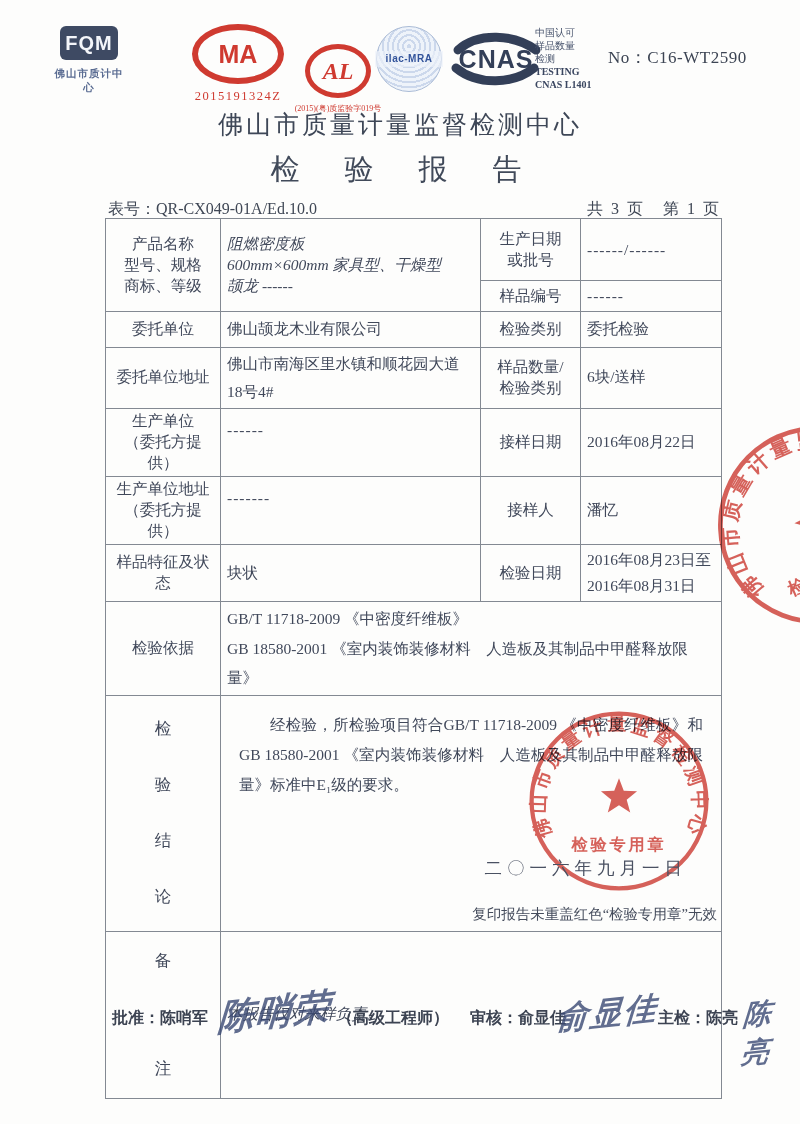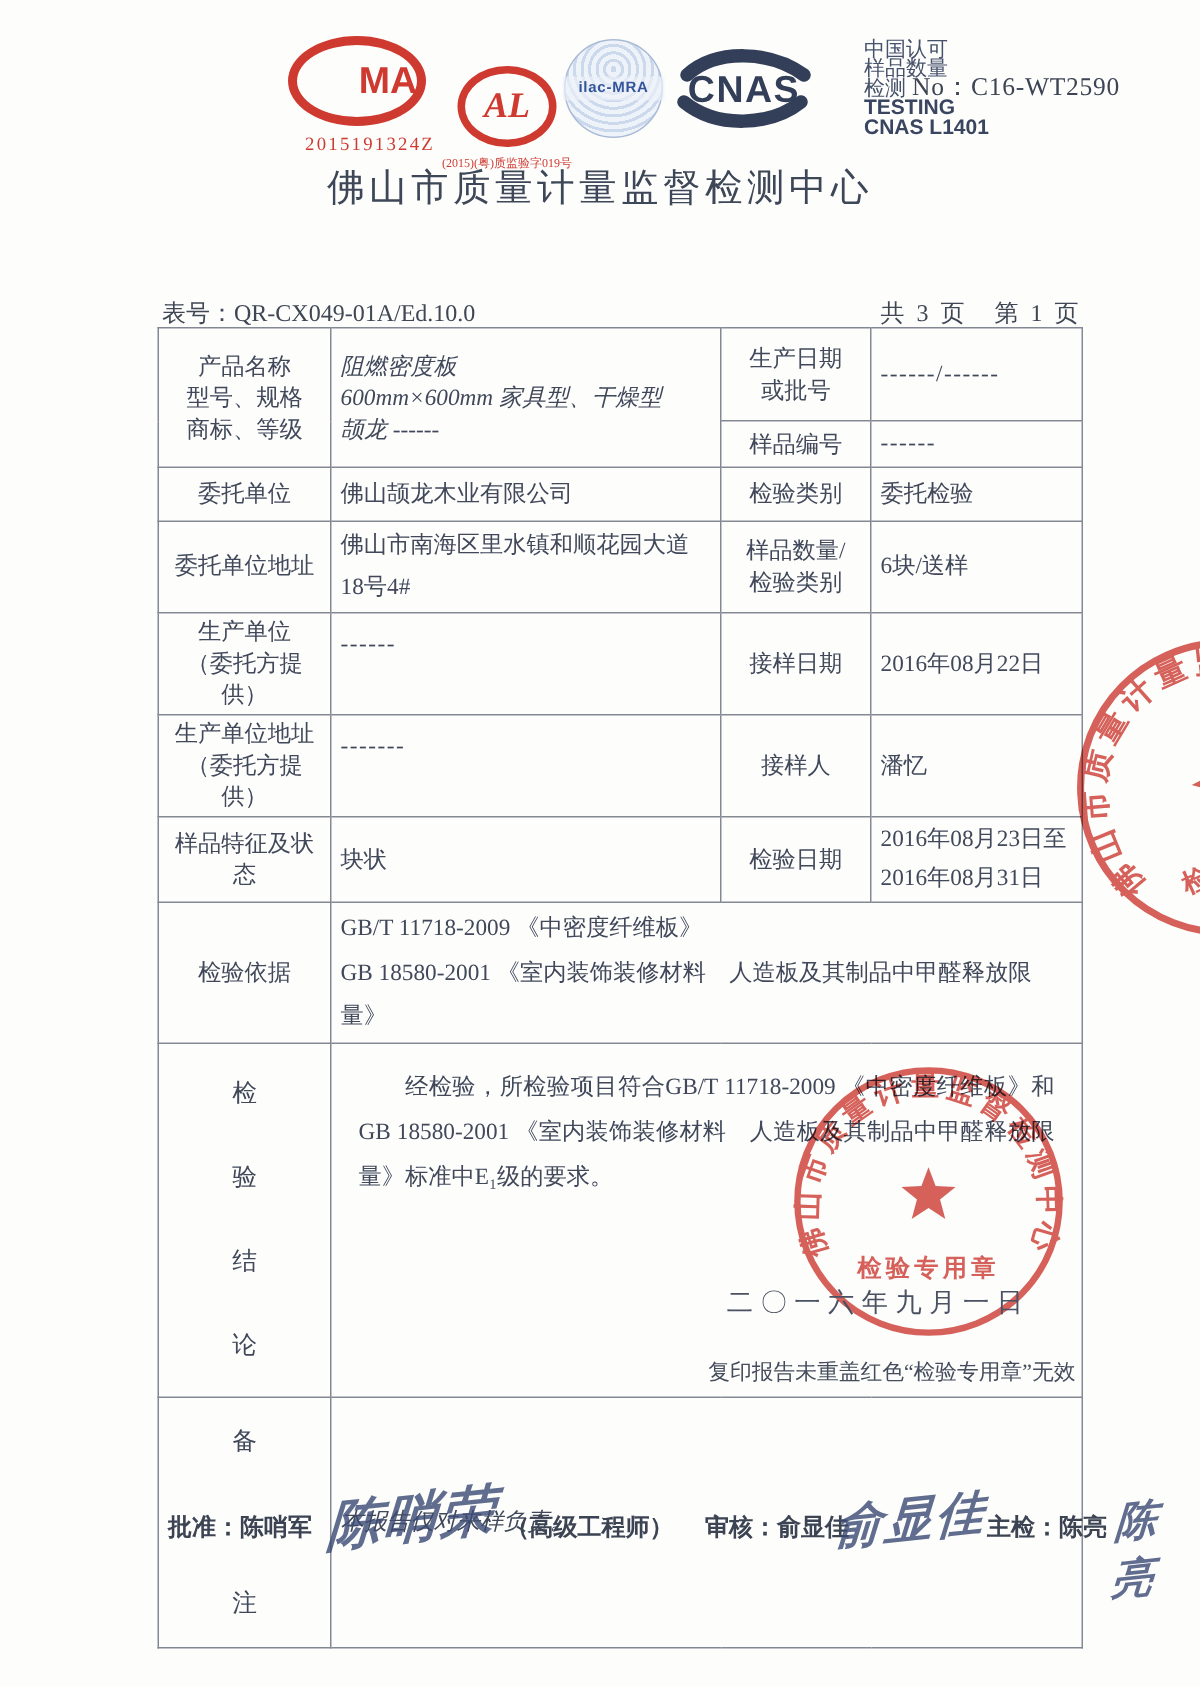--- a/index.html
+++ b/index.html
@@ -9,39 +9,39 @@
     font-family:"Liberation Serif","DejaVu Serif",serif;color:#3f4654;
   }
   .preline{white-space:pre-line;}
   
   .hdr{position:absolute;top:0;left:0;width:100%;height:110px;}
   .fqm{position:absolute;left:50px;top:26px;width:78px;text-align:center;}
   .fqm-box{width:58px;height:34px;margin:0 auto;background:#3e4a63;border-radius:6px;
     color:#f4f6fa;font-family:"Liberation Sans",sans-serif;font-weight:bold;font-size:20px;
     line-height:34px;letter-spacing:1px;}
   .fqm-cap{margin-top:7px;font-size:10.5px;color:#5a6c92;letter-spacing:1px;font-weight:bold;}
-  .cma{position:absolute;left:186px;top:24px;width:104px;text-align:right;}
+  .cma{position:absolute;left:186px;top:24px;width:104px;text-align:center;}
   .cma-oval{width:80px;height:48px;margin:0 auto;border:6px solid #cf3a30;border-radius:50%;
     color:#cf3a30;font-family:"Liberation Sans",sans-serif;font-weight:900;font-size:25px;
     line-height:48px;letter-spacing:0;}
   .logo-num{margin-top:5px;font-size:12.5px;color:#cf3a30;letter-spacing:1.5px;font-family:"Liberation Serif",serif;}
   .al{position:absolute;left:292px;top:44px;width:92px;text-align:center;}
   .al-oval{width:56px;height:44px;margin:0 auto;border:5px solid #cf3a30;border-radius:50%;
     color:#cf3a30;font-family:"Liberation Serif",serif;font-weight:bold;font-style:italic;
     font-size:24px;line-height:44px;}
   .al-num{margin-top:5px;font-size:8px;color:#cf3a30;letter-spacing:0;}
   .ilac{position:absolute;left:376px;top:26px;width:64px;height:64px;border-radius:50%;
     background:repeating-radial-gradient(circle at 50% 30%, #ccd8ec 0 2px, #eef3fa 2px 5px);
     border:1px solid #aabbd6;}
   .ilac-band{position:absolute;left:-2px;top:24px;width:68px;height:16px;background:rgba(238,243,250,.65);
     text-align:center;font-family:"Liberation Sans",sans-serif;font-weight:bold;font-size:10px;
     line-height:16px;color:#33549b;letter-spacing:.5px;}
   .cnas{position:absolute;left:448px;top:30px;}
-  .accred{position:absolute;left:576px;top:26px;font-family:Liberation Sans, sans-serif;
-    font-size:14px;line-height:13px;color:#46526b;}
+  .accred{position:absolute;left:535px;top:26px;font-family:Liberation Serif, serif;
+    font-size:10px;line-height:13px;color:#46526b;}
   .accred .b{font-weight:bold;color:#3a4660;}
   .repno{position:absolute;left:608px;top:46px;font-size:17px;color:#3d4554;letter-spacing:.5px;}
   
   .org-title{position:absolute;top:108px;left:0;width:100%;text-align:center;
     font-size:25px;letter-spacing:3px;color:#3e4757;}
   .doc-title{position:absolute;top:150px;left:0;width:100%;text-align:center;
     font-size:29px;letter-spacing:8px;color:#414a5a;}
   .meta{position:absolute;top:199px;left:108px;width:613px;font-size:16px;color:#3f4755;}
   .meta .right{float:right;letter-spacing:2px;}
   
@@ -66,20 +66,24 @@
   .foot .fl{position:absolute;top:16px;font-weight:bold;}
   .sig{position:absolute;font-family:"DejaVu Serif",serif;font-style:italic;font-weight:bold;
     color:#3b4a74;opacity:.8;transform:rotate(-6deg) skewX(-10deg);letter-spacing:2px;}
 </style>
 </head>
 <body>
 
 <div class="page">
 
   <div class="hdr">
+    <div class="fqm">
+      <div class="fqm-box">FQM</div>
+      <div class="fqm-cap">佛山市质计中心</div>
+    </div>
 
     <div class="cma">
       <div class="cma-oval">MA</div>
       <div class="logo-num">2015191324Z</div>
     </div>
 
     <div class="al">
       <div class="al-oval">AL</div>
       <div class="al-num">(2015)(粤)质监验字019号</div>
     </div>
@@ -101,20 +105,21 @@
       <div>样品数量</div>
       <div>检测</div>
       <div class="b">TESTING</div>
       <div class="b">CNAS L1401</div>
     </div>
 
     <div class="repno">No：C16-WT2590</div>
   </div>
 
   <div class="org-title">佛山市质量计量监督检测中心</div>
+  <div class="doc-title">检　验　报　告</div>
 
   <div class="meta">
     <span class="right">共 3 页　第 1 页</span>
     <span>表号：QR-CX049-01A/Ed.10.0</span>
   </div>
 
   <table class="rep">
     <colgroup>
         <col style="width:115px">
         <col style="width:260px">

